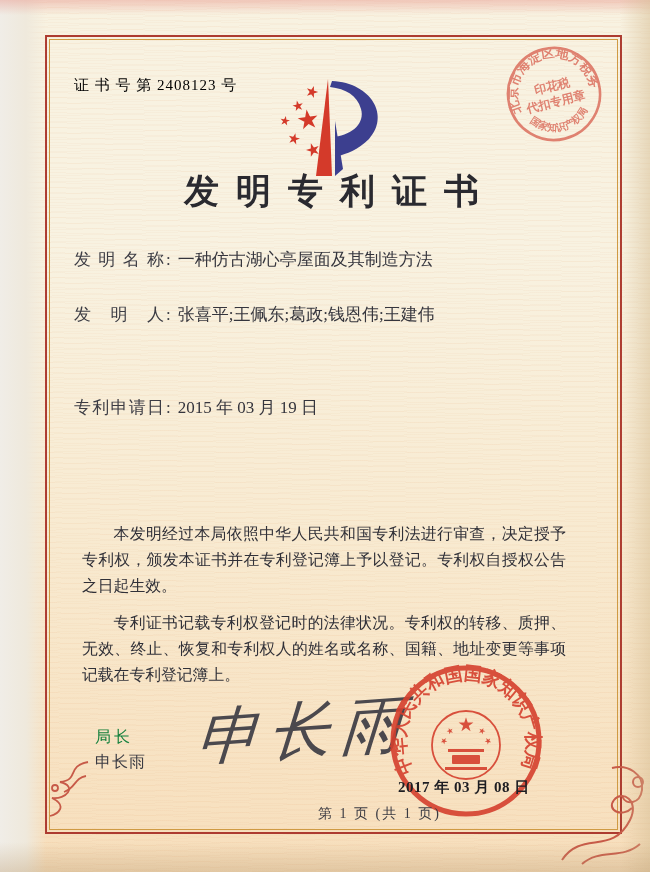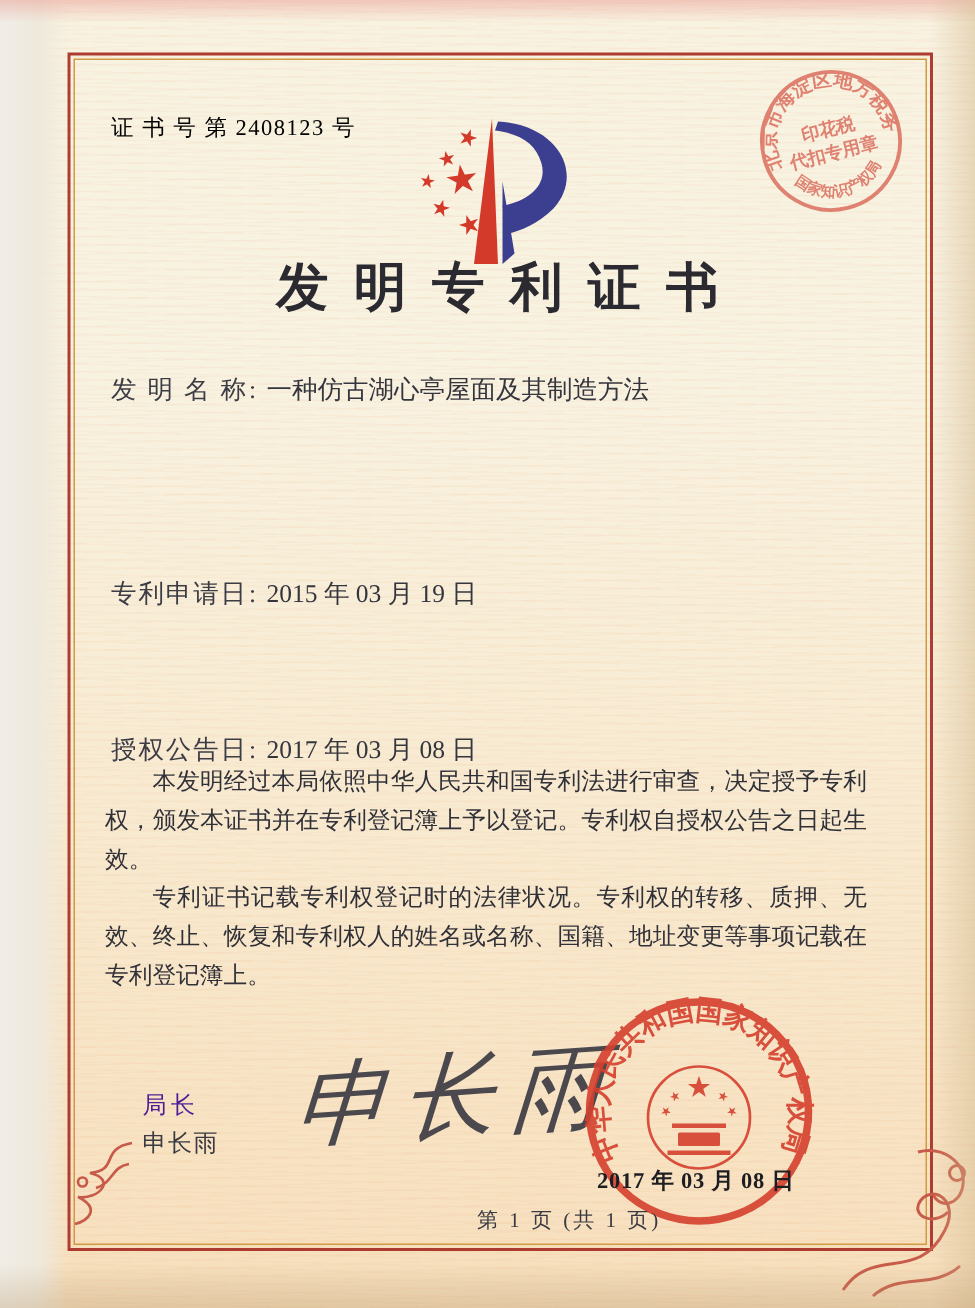--- a/index.html
+++ b/index.html
@@ -36,23 +36,23 @@
   .title{left:45px;top:168px;width:573px;text-align:center;
     font-size:35px;font-weight:700;letter-spacing:17px;text-indent:17px;color:#2a2a30;}
 
   .row{left:74px;width:505px;font-size:17px;color:#3c3c44;}
   .flabel{display:inline-block;width:90px;text-align:justify;text-align-last:justify;}
   .colon{margin:0 7px 0 2px;}
   .fvalue{color:#35353d;}
 
   .bodytext{left:70px;top:509px;width:508px;font-size:15.8px;line-height:25.8px;
     text-align:justify;color:#303038;}
-  .bodytext p{margin:0;text-indent:2em;}
+  .bodytext p{margin:12px;text-indent:2em;}
 
-  .director-label{left:95px;top:727px;font-size:16px;color:#4c1d95;letter-spacing:3px;font-family:Liberation Mono, monospace;}
+  .director-label{left:95px;top:727px;font-size:16px;color:#15803d;letter-spacing:3px;font-family:Liberation Mono, monospace;}
   .director-name{left:95px;top:752px;font-size:16px;color:#3a3a42;letter-spacing:1px;}
   .signature{left:200px;top:696px;font-size:62px;color:#34343e;
     font-style:italic;letter-spacing:10px;
     transform:rotate(-4deg) skewX(-8deg);transform-origin:left top;opacity:.88;}
 
   .seal{left:386px;top:661px;width:160px;height:160px;z-index:2;opacity:.9;}
   .seal-date{left:398px;top:778px;width:140px;font-size:15px;font-weight:600;
     color:#1d1d22;letter-spacing:.5px;z-index:4;}
 
   .stamp{left:498px;top:38px;width:112px;height:112px;z-index:2;
@@ -101,25 +101,25 @@
       <polygon points="67,45 67,100 75,93"></polygon>
       <path d="M 64,5 C 104,7 122,40 101,63 C 90,74 78,78 70,80 L 67,61 C 85,58 97,47 93,33 C 89,19 78,13 62,11 Z"></path>
     </g>
   </svg>
 
   <div class="abs row" style="top:248px">
     <span class="flabel">发明名称</span><span class="colon">:</span><span class="fvalue">一种仿古湖心亭屋面及其制造方法</span>
   </div>
 
   <div class="abs title">发明专利证书</div>
-  <div class="abs row" style="top:384px">
+  <div class="abs row" style="top:303px">
+    <span class="flabel">发明人</span><span class="colon">:</span><span class="fvalue">张喜平;王佩东;葛政;钱恩伟;王建伟</span>
+  </div>
+  <div class="abs row" style="top:396px">
     <span class="flabel">专利申请日</span><span class="colon">:</span><span class="fvalue">2015 年 03 月 19 日</span>
-  </div>
-  <div class="abs row" style="top:488px">
-    <span class="flabel">授权公告日</span><span class="colon">:</span><span class="fvalue">2017 年 03 月 08 日</span>
   </div>
 
   <div class="abs bodytext">
     <p>本发明经过本局依照中华人民共和国专利法进行审查，决定授予专利权，颁发本证书并在专利登记簿上予以登记。专利权自授权公告之日起生效。</p>
     <p>专利证书记载专利权登记时的法律状况。专利权的转移、质押、无效、终止、恢复和专利权人的姓名或名称、国籍、地址变更等事项记载在专利登记簿上。</p>
   </div>
 
   <div class="abs director-label">局长</div>
   <div class="abs director-name">申长雨</div>
   <div class="abs signature">申长雨</div>

